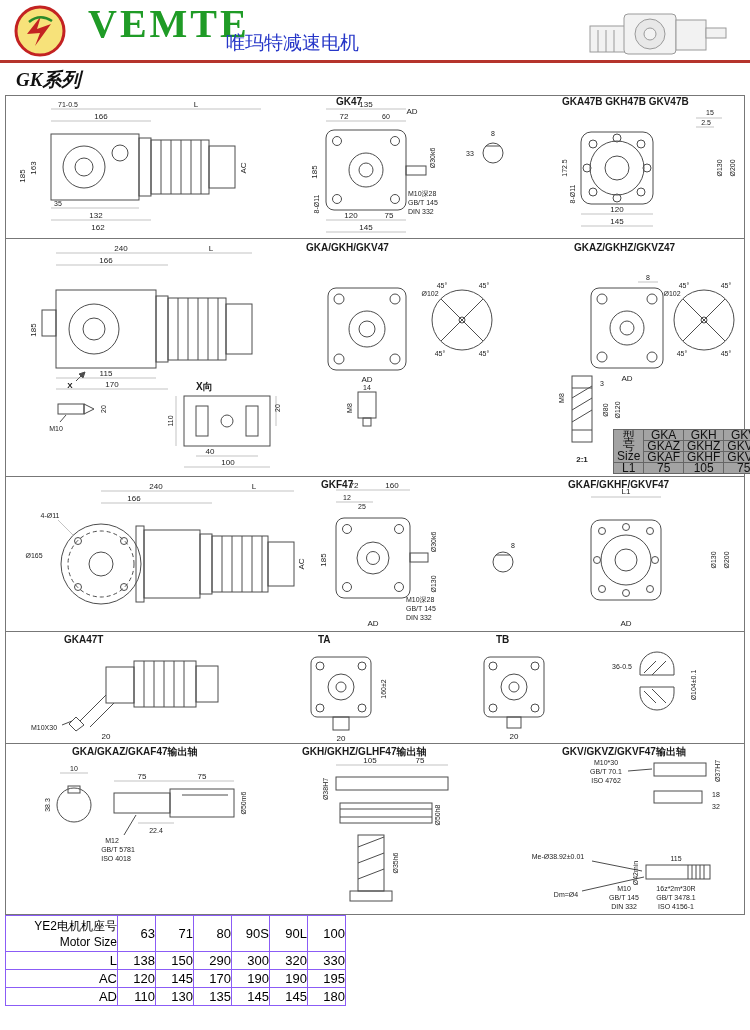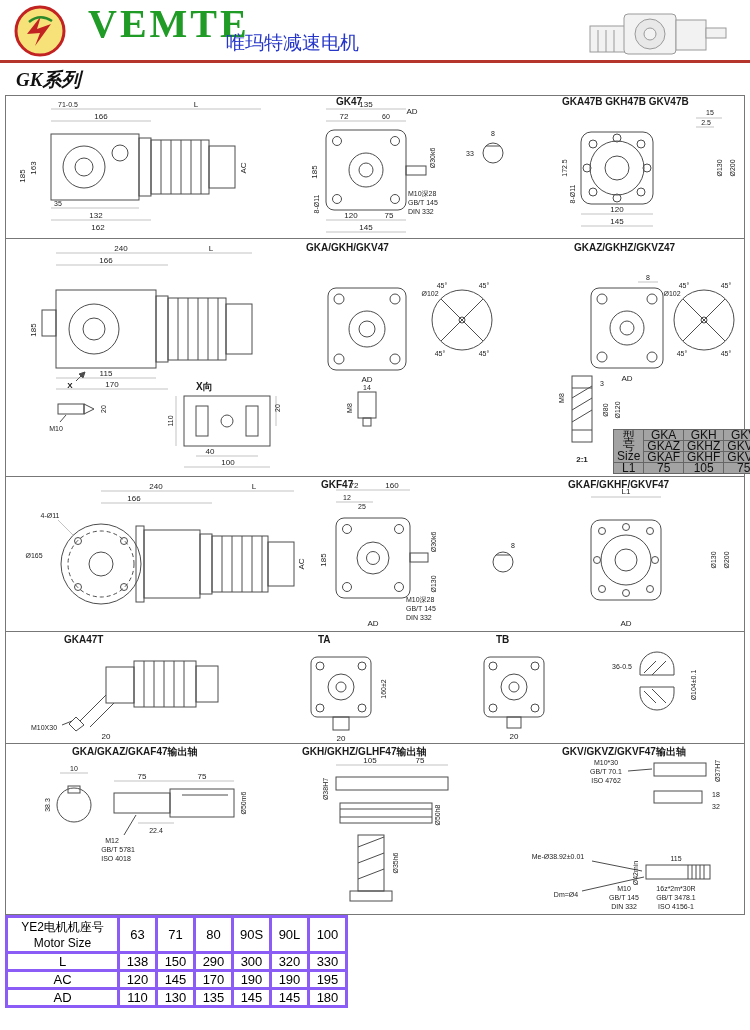--- a/index.html
+++ b/index.html
@@ -20,21 +20,21 @@
   .d7{font-size:7px;fill:#222;text-anchor:middle}
   .dl{text-anchor:start}
   .t{font-size:10px;font-weight:bold;fill:#1a1a1a;text-anchor:start}
   .db{font-weight:bold}
   .ln{stroke:#4d4d4d;fill:none;stroke-width:1}
   .lt{stroke:#9a9a9a;fill:none;stroke-width:.6}
   .dash{stroke-dasharray:4 3}
   .size-table{position:absolute;left:607px;top:333px;border-collapse:collapse;font-size:12px;color:#111;background:#a3a3a3}
   .size-table td{border:1px solid #666;padding:0 3px;text-align:center;height:11px;min-width:27px;line-height:10px}
   .motor-table{position:absolute;left:5px;top:915px;border-collapse:collapse;table-layout:fixed;background:#fff;font-size:13px;color:#000}
-  .motor-table th,.motor-table td{border:3px solid #8b5cf6;text-align:center;font-weight:normal;height:18px}
+  .motor-table th,.motor-table td{border:1px solid #8b5cf6;text-align:right;font-weight:normal;height:18px}
   .motor-table th{height:36px}
   .motor-table .lbl{width:112px;font-size:12px}
   .motor-table .szc{width:38px}
 </style>
 </head>
 <body>
 
 <div class="page">
 
   <svg class="logo" width="62" height="56" viewBox="0 0 62 56">

